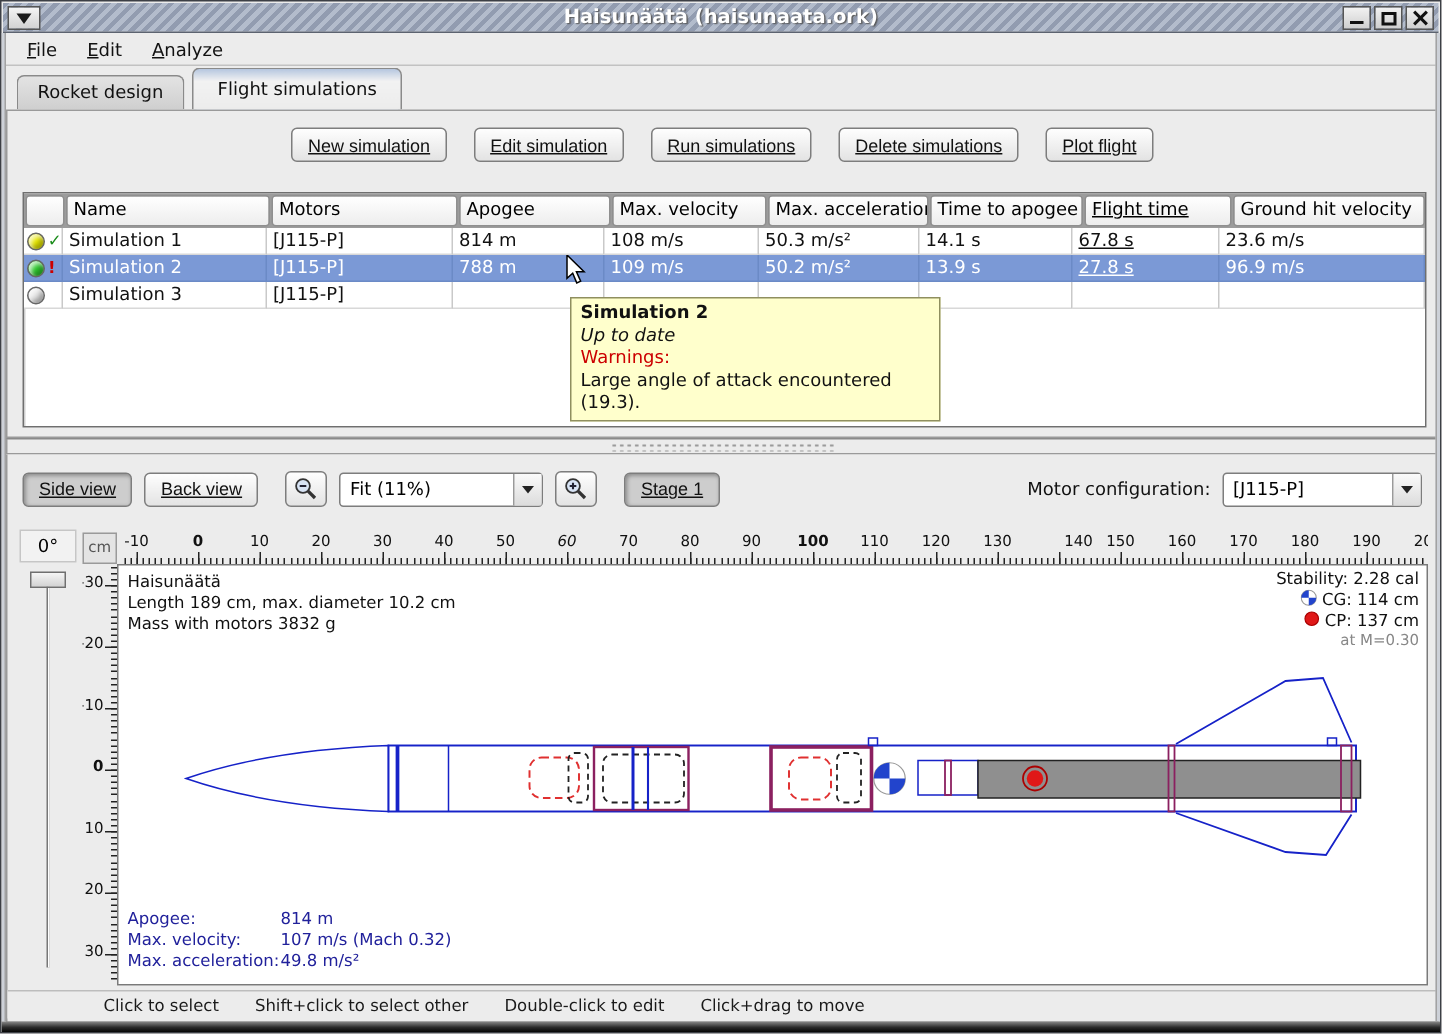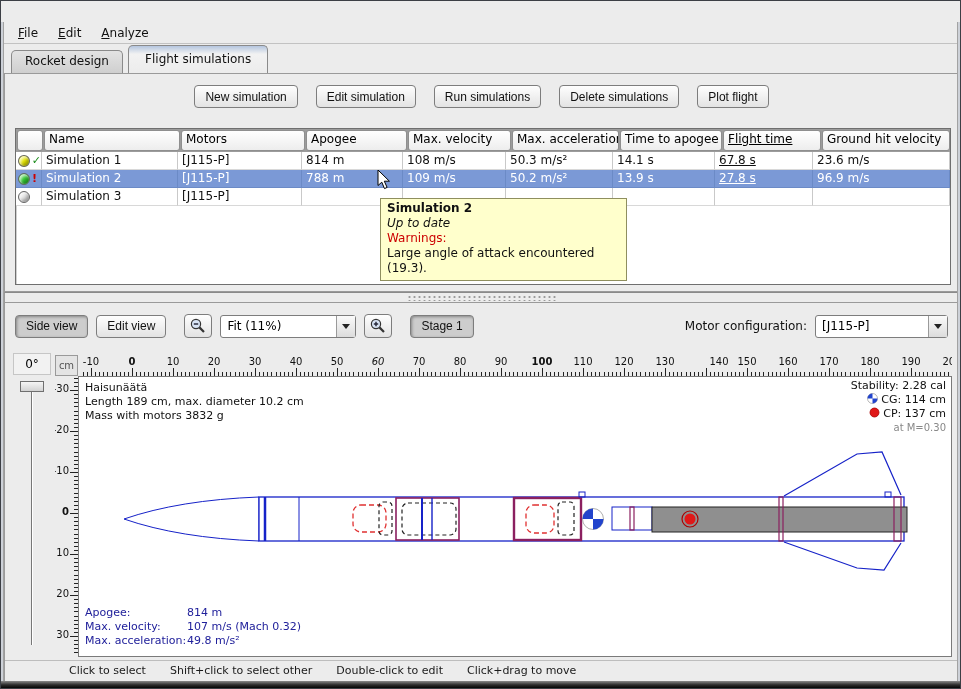--- a/index.html
+++ b/index.html
@@ -40,21 +40,21 @@
     background:linear-gradient(#e3e3e3,#cfcfcf); }
   .tab.active { position:relative; z-index:3; margin-top:1px; height:28px; padding:6px 16px 0;
     background:linear-gradient(#b5c6df,#f2f2f2 30%,#ececec); }
 
   
   .toppane { position:absolute; left:3px; top:72px; width:955px; height:219px;
     background:#ececec; border:1px solid #9a9a9a; }
   .simbuttons { position:absolute; left:0; right:0; top:11px; display:flex;
     justify-content:center; gap:18px; }
   .btn { background:linear-gradient(#fefefe,#e3e3e3); border:1px solid #7d7d7d;
-    border-radius:4px; padding:3px 10px; font-size:12px; color:#111; height:23px; }
+    border-radius:4px; padding:3px 10px; font-size:12px; color:#111; height:23px;text-decoration:underline; }
   .btn.pressed { background:#cdcdcd; box-shadow:inset 1px 1px 3px rgba(0,0,0,.35); }
 
   
   .simtable { position:absolute; left:10px; top:54px; width:936px; height:157px;
     background:#fff; border:1px solid #6f6f6f; box-shadow:inset 1px 1px 0 #cfcfcf; }
   .thead { display:flex; height:23px; background:#9c9c9c; }
   .th { background:linear-gradient(#ffffff,#ededed); border:1px solid #8f8f8f;
     border-radius:3px; margin:1px 0 1px 1px; font-size:12px; padding:1px 0 0 4px;
     white-space:nowrap; overflow:hidden; }
   .trow { display:flex; height:18px; background:#fff; }
@@ -142,20 +142,38 @@
     background:linear-gradient(#8a8a8a,#2c2c2c 55%,#050505); }
   .edgeL,.edgeR { position:absolute; top:21px; bottom:7px; width:3px; background:#cdd1d8; }
   .edgeL { left:0; border-right:1px solid #a2a2a2; }
   .edgeR { right:0; border-left:1px solid #a2a2a2; }
 </style>
 </head>
 <body>
 
 <div class="window">
 
+  <div class="titlebar">
+    <div class="sysbtn">
+      <div class="tri-down"></div>
+    </div>
+    <div class="win-title">Haisunäätä (haisunaata.ork)</div>
+    <div class="winbtns">
+      <div class="wbtn">
+          <div class="g-min"></div>
+        </div>
+      <div class="wbtn">
+          <div class="g-max"></div>
+        </div>
+      <div class="wbtn">
+          <div class="g-x1"></div>
+          <div class="g-x2"></div>
+        </div>
+    </div>
+  </div>
 
   <div class="menubar">
     <div class="menu-item"><span style="text-decoration:underline">F</span>ile</div>
     <div class="menu-item"><span style="text-decoration:underline">E</span>dit</div>
     <div class="menu-item"><span style="text-decoration:underline">A</span>nalyze</div>
   </div>
 
   <div class="tabstrip">
     <div class="tab inactive">Rocket design</div>
     <div class="tab active">Flight simulations</div>
@@ -243,21 +261,21 @@
 
   <div class="divider">
     <div class="grip"></div>
   </div>
 
   <div class="bottompane">
 
     <div class="viewbar">
       <button class="btn pressed">Side view</button>
       <div class="gap8"></div>
-      <button class="btn">Edit view</button>
+      <button class="btn">Back view</button>
       <div class="gap18"></div>
       <button class="iconbtn">
         <svg width="18" height="18" viewBox="0 0 18 18">
           <circle cx="7" cy="7" r="4.6" fill="#d8e4f5" stroke="#333" stroke-width="1.2"></circle>
           <line x1="10.4" y1="10.4" x2="15" y2="15" stroke="#333" stroke-width="2.2"></line>
           <line x1="4.8" y1="7" x2="9.2" y2="7" stroke="#223" stroke-width="1.4"></line>
         </svg>
       </button>
       <div class="gap8"></div>
       <div class="combo" style="width:136px;">

